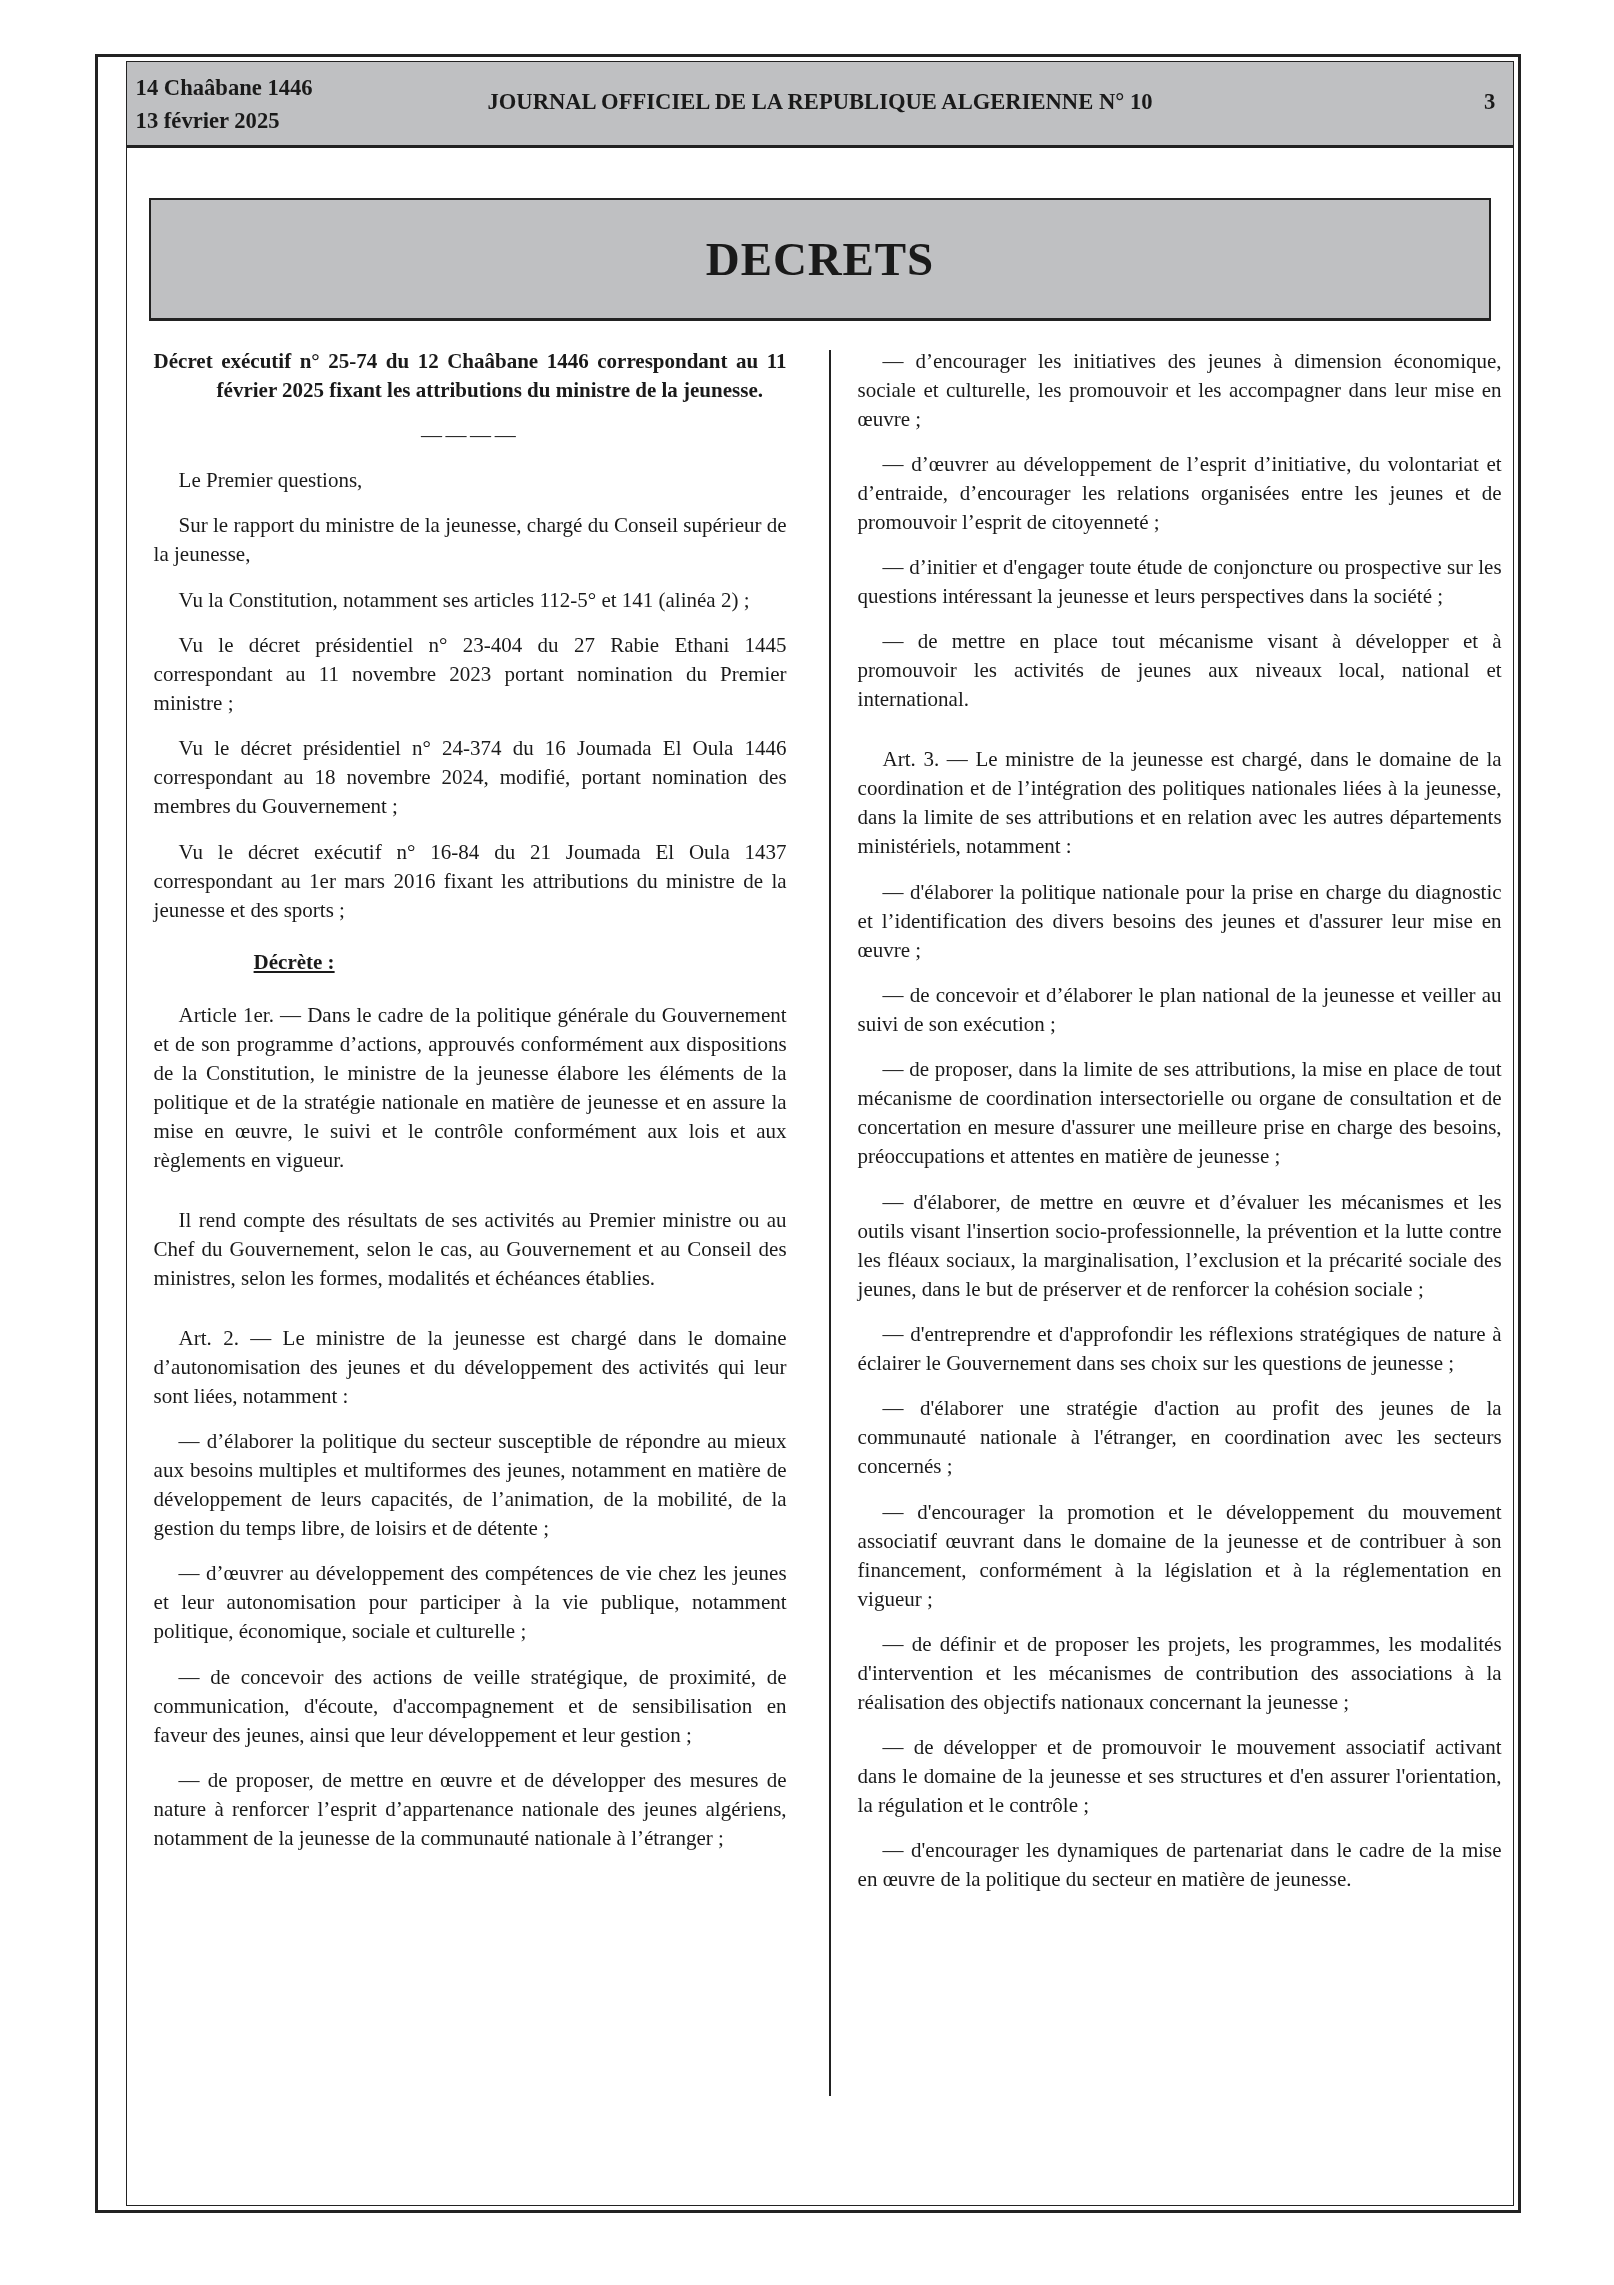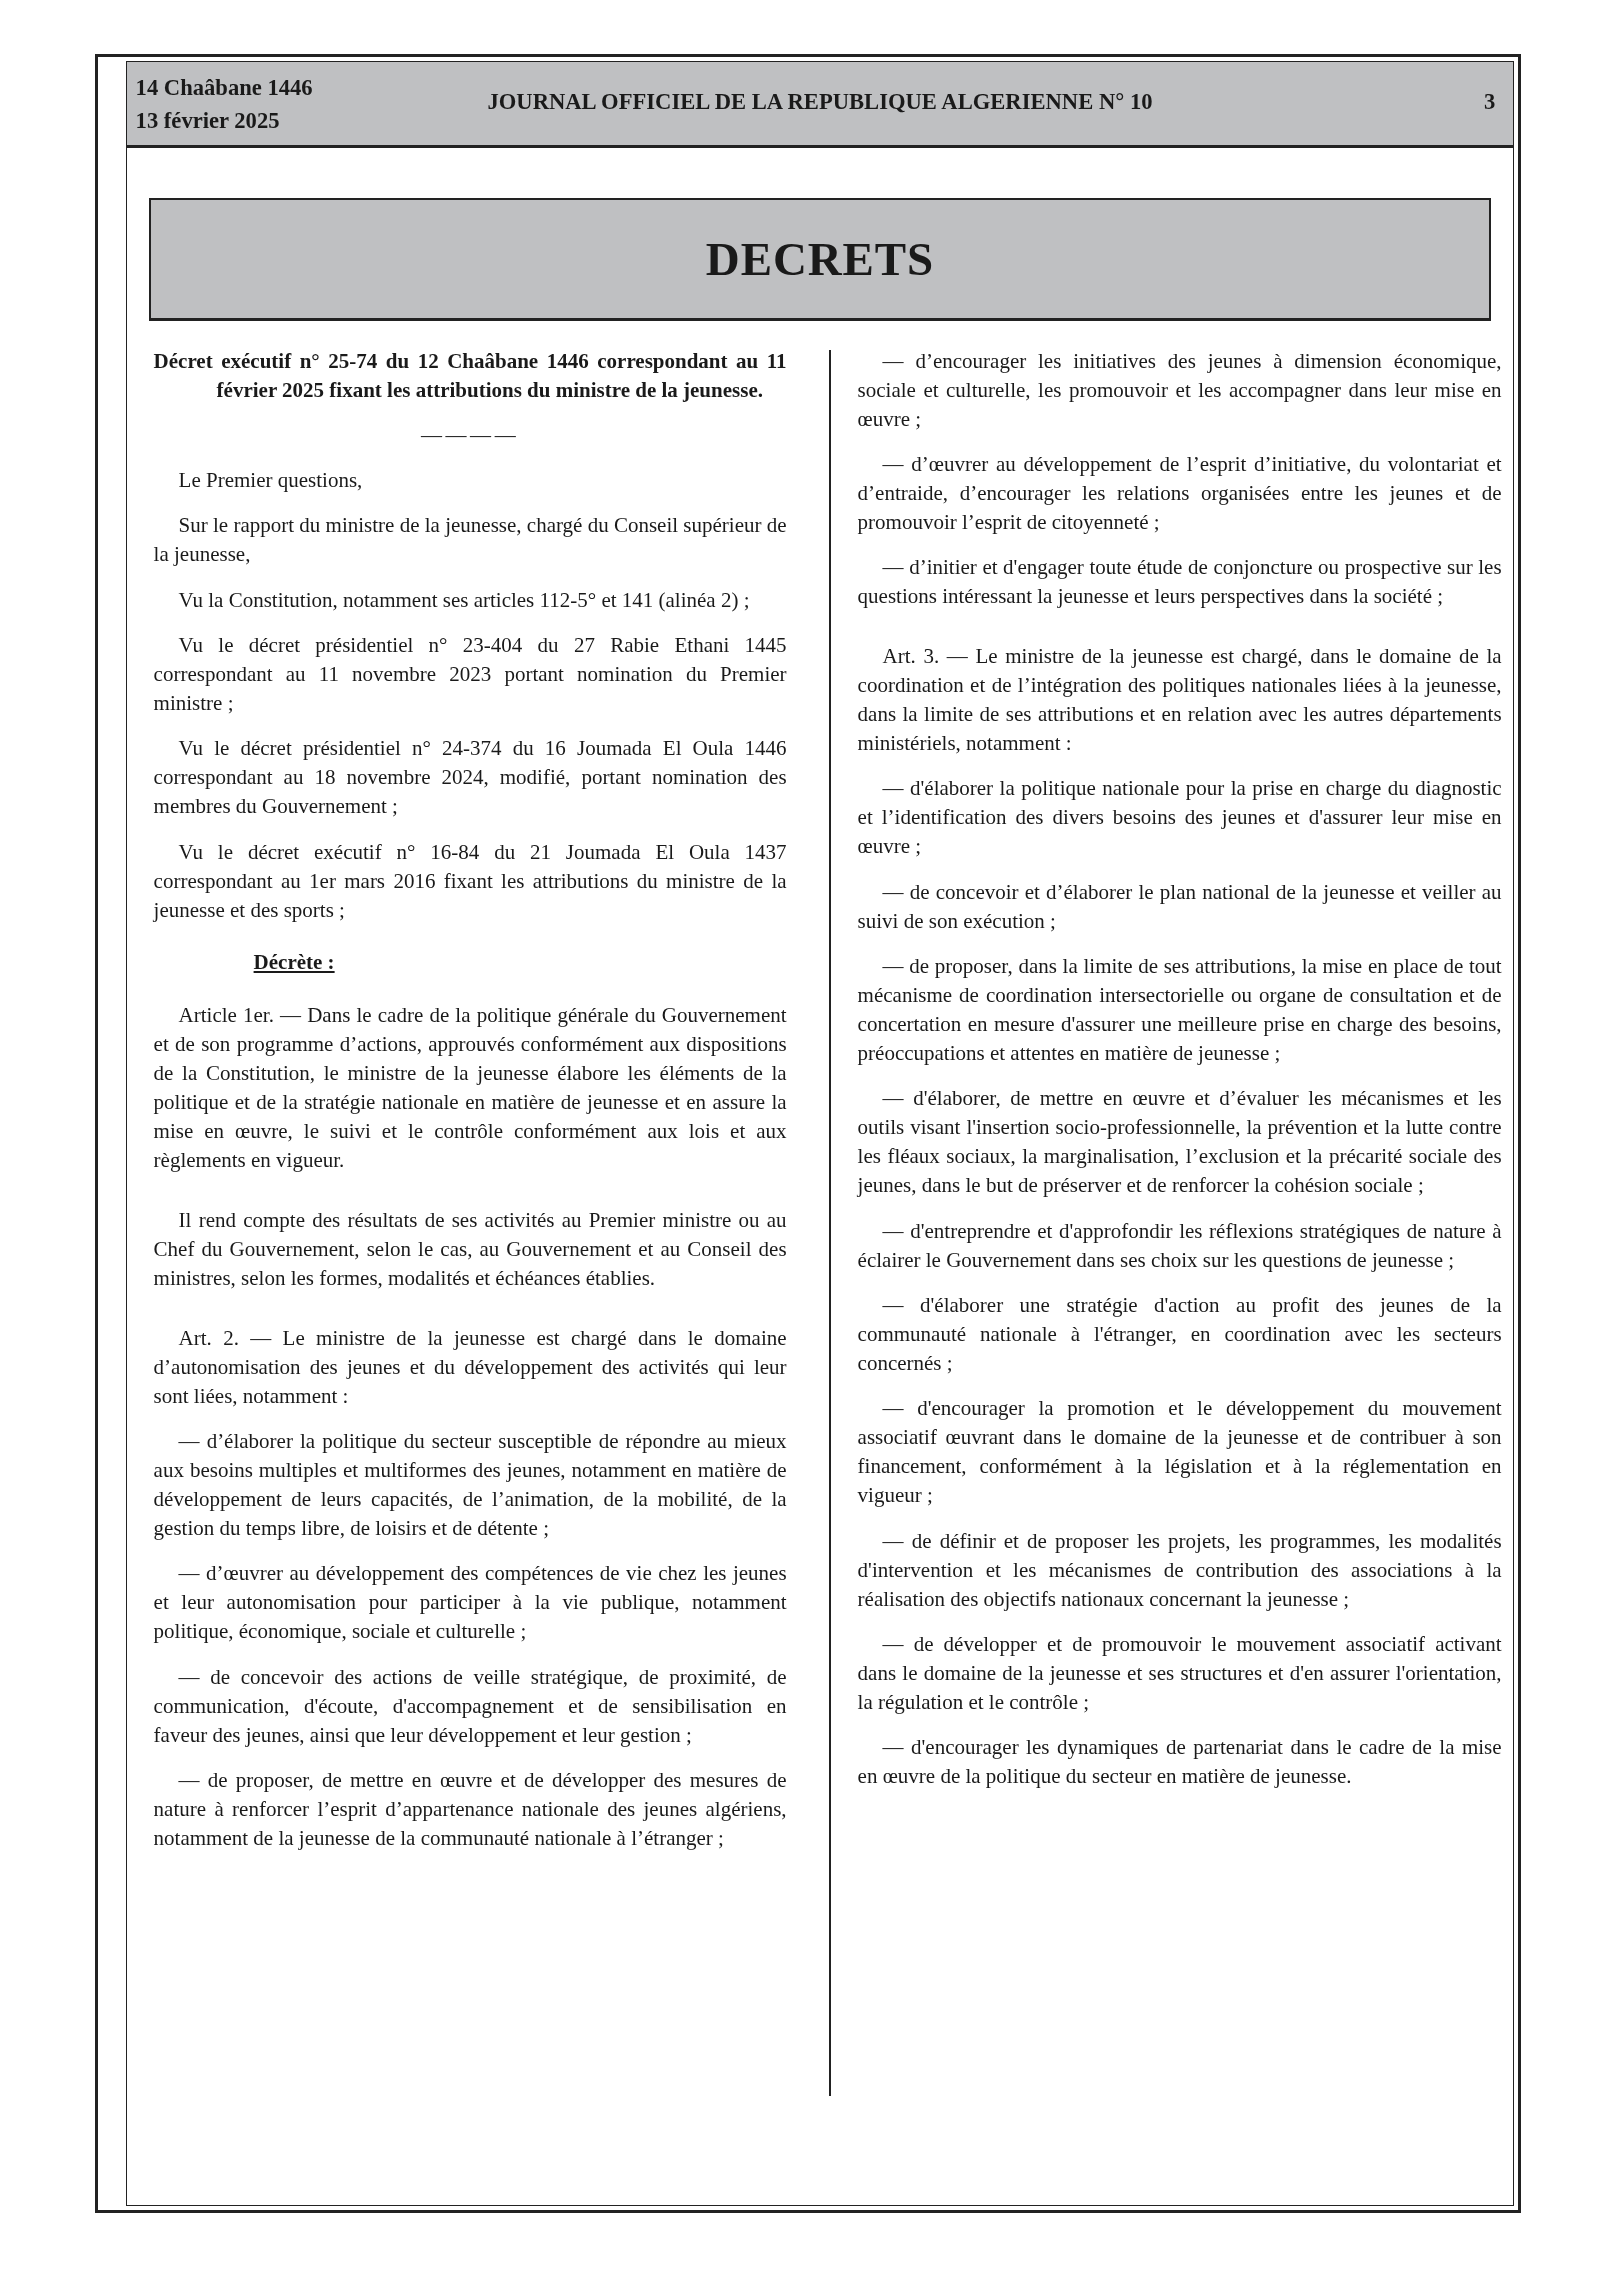--- a/index.html
+++ b/index.html
@@ -58,20 +58,21 @@
       <p>— de concevoir des actions de veille stratégique, de proximité, de communication, d'écoute, d'accompagnement et de sensibilisation en faveur des jeunes, ainsi que leur développement et leur gestion ;</p>
       <p>— de proposer, de mettre en œuvre et de développer des mesures de nature à renforcer l’esprit d’appartenance nationale des jeunes algériens, notamment de la jeunesse de la communauté nationale à l’étranger ;</p>
     </div>
 
     <div class="divider"></div>
 
     <div class="col right">
       <p>— d’encourager les initiatives des jeunes à dimension économique, sociale et culturelle, les promouvoir et les accompagner dans leur mise en œuvre ;</p>
       <p>— d’œuvrer au développement de l’esprit d’initiative, du volontariat et d’entraide, d’encourager les relations organisées entre les jeunes et de promouvoir l’esprit de citoyenneté ;</p>
       <p>— d’initier et d'engager toute étude de conjoncture ou prospective sur les questions intéressant la jeunesse et leurs perspectives dans la société ;</p>
+      <p>— de mettre en place tout mécanisme visant à développer et à promouvoir les activités de jeunes aux niveaux local, national et international.</p>
       <p class="gap">Art. 3. — Le ministre de la jeunesse est chargé, dans le domaine de la coordination et de l’intégration des politiques nationales liées à la jeunesse, dans la limite de ses attributions et en relation avec les autres départements ministériels, notamment :</p>
       <p>— d'élaborer la politique nationale pour la prise en charge du diagnostic et l’identification des divers besoins des jeunes et d'assurer leur mise en œuvre ;</p>
       <p>— de concevoir et d’élaborer le plan national de la jeunesse et veiller au suivi de son exécution ;</p>
       <p>— de proposer, dans la limite de ses attributions, la mise en place de tout mécanisme de coordination intersectorielle ou organe de consultation et de concertation en mesure d'assurer une meilleure prise en charge des besoins, préoccupations et attentes en matière de jeunesse ;</p>
       <p>— d'élaborer, de mettre en œuvre et d’évaluer les mécanismes et les outils visant l'insertion socio-professionnelle, la prévention et la lutte contre les fléaux sociaux, la marginalisation, l’exclusion et la précarité sociale des jeunes, dans le but de préserver et de renforcer la cohésion sociale ;</p>
       <p>— d'entreprendre et d'approfondir les réflexions stratégiques de nature à éclairer le Gouvernement dans ses choix sur les questions de jeunesse ;</p>
       <p>— d'élaborer une stratégie d'action au profit des jeunes de la communauté nationale à l'étranger, en coordination avec les secteurs concernés ;</p>
       <p>— d'encourager la promotion et le développement du mouvement associatif œuvrant dans le domaine de la jeunesse et de contribuer à son financement, conformément à la législation et à la réglementation en vigueur ;</p>
       <p>— de définir et de proposer les projets, les programmes, les modalités d'intervention et les mécanismes de contribution des associations à la réalisation des objectifs nationaux concernant la jeunesse ;</p>
       <p>— de développer et de promouvoir le mouvement associatif activant dans le domaine de la jeunesse et ses structures et d'en assurer l'orientation, la régulation et le contrôle ;</p>

